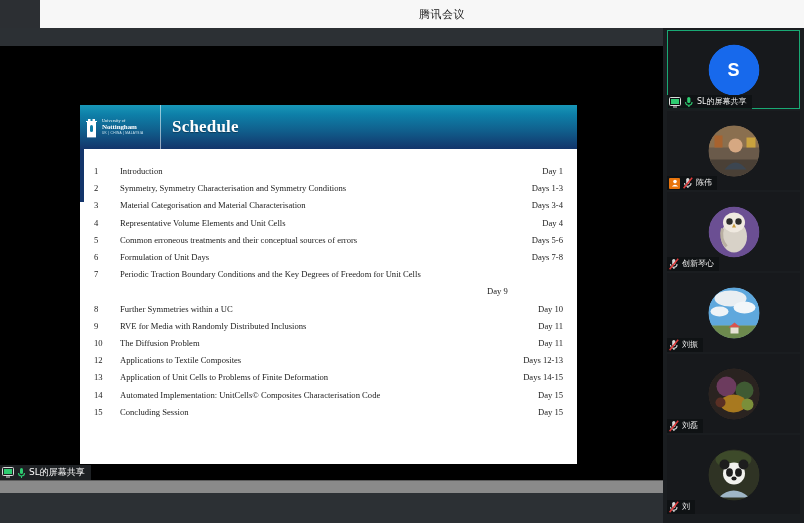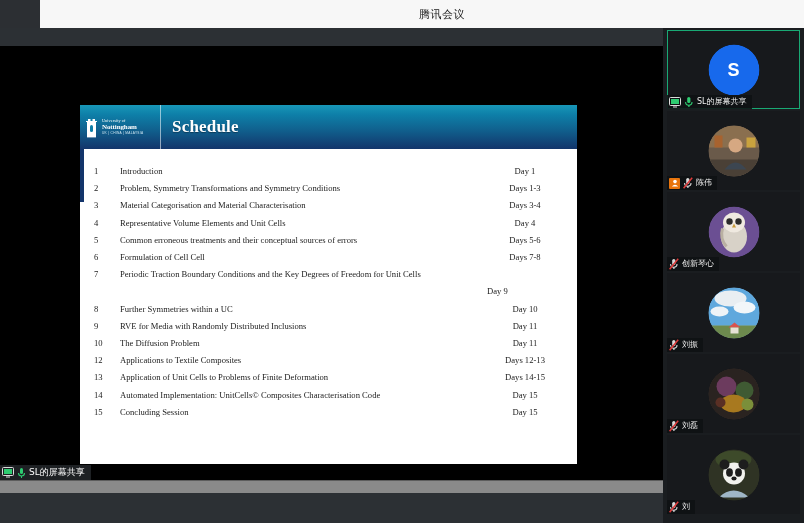--- a/index.html
+++ b/index.html
@@ -84,21 +84,21 @@
     width:100%;border-collapse:collapse;
     font-family:"Liberation Serif",serif;
     color:#1b1b1b;
   }
   table.agenda td{
     padding:0;vertical-align:top;
     font-size:8.6px;line-height:17.2px;white-space:nowrap;
   }
   td.num{width:26px;padding-left:5px;}
   td.topic{padding-right:6px;}
-  td.day{text-align:center;width:76px;}
+  td.day{text-align:right;width:76px;}
   tr.wrapped td.topic{white-space:nowrap;}
   tr.wraprow td.day{text-align:left;}
 
   
   .share-banner{
     position:absolute;left:0;bottom:0;
     display:flex;align-items:center;gap:3px;
     background:#1e2124;padding:2px 6px 2px 2px;
     height:15px;box-sizing:border-box;
   }
@@ -190,41 +190,41 @@
         <div class="slide-body">
           <table class="agenda">
             <tbody id="agenda-rows">
                 <tr>
                   <td class="num">1</td>
                   <td class="topic">Introduction</td>
                   <td class="day">Day 1</td>
                 </tr>
                 <tr>
                   <td class="num">2</td>
-                  <td class="topic">Problem, Symmetry Transformations and Symmetry Conditions</td>
+                  <td class="topic">Symmetry, Symmetry Characterisation and Symmetry Conditions</td>
                   <td class="day">Days 1-3</td>
                 </tr>
                 <tr>
                   <td class="num">3</td>
                   <td class="topic">Material Categorisation and Material Characterisation</td>
                   <td class="day">Days 3-4</td>
                 </tr>
                 <tr>
                   <td class="num">4</td>
                   <td class="topic">Representative Volume Elements and Unit Cells</td>
                   <td class="day">Day 4</td>
                 </tr>
                 <tr>
                   <td class="num">5</td>
                   <td class="topic">Common erroneous treatments and their conceptual sources of errors</td>
                   <td class="day">Days 5-6</td>
                 </tr>
                 <tr>
                   <td class="num">6</td>
-                  <td class="topic">Formulation of Cell Cell</td>
+                  <td class="topic">Formulation of Unit Days</td>
                   <td class="day">Days 7-8</td>
                 </tr>
                 <tr class="wrapped">
                   <td class="num">7</td>
                   <td class="topic" colspan="2">Periodic Traction Boundary Conditions and the Key Degrees of Freedom for Unit Cells</td>
                 </tr>
                 <tr class="wraprow">
                   <td class="num"></td>
                   <td class="topic"></td>
                   <td class="day">Day 9</td>

